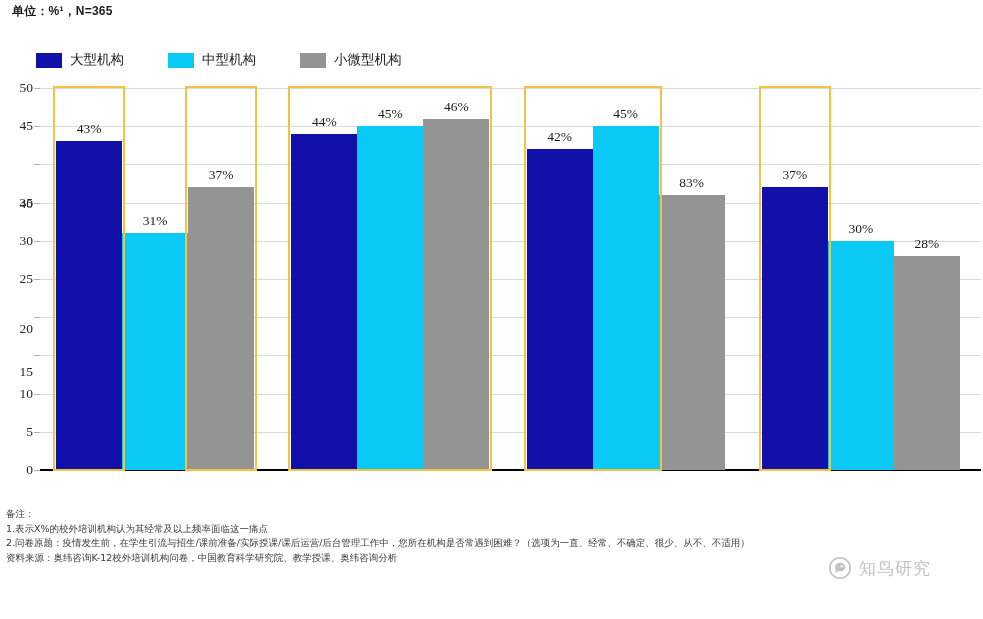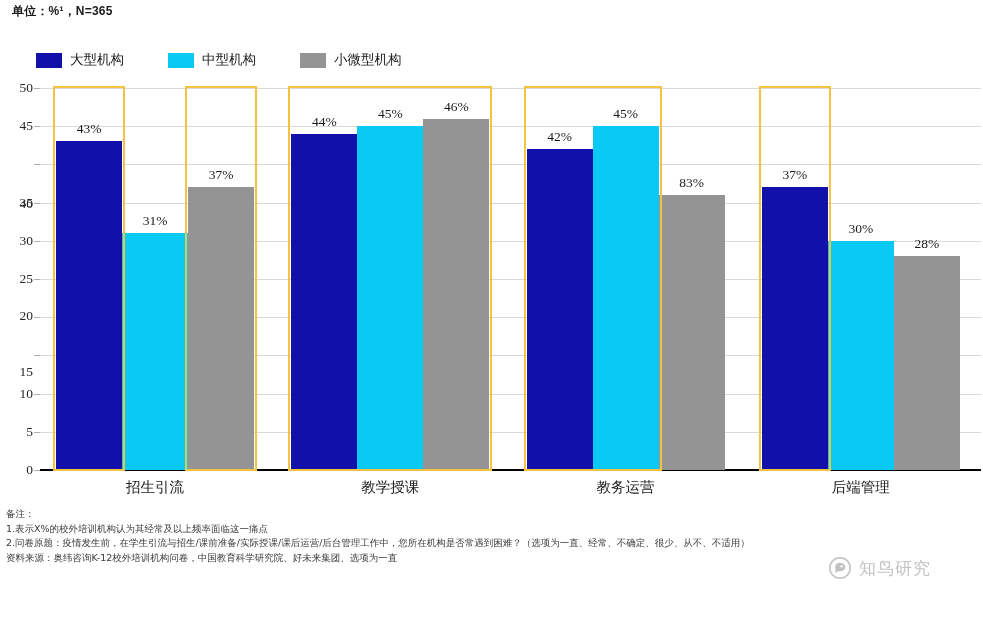--- a/index.html
+++ b/index.html
@@ -181,21 +181,21 @@
         <span class="legend-swatch" style="background: rgb(148, 148, 148);"></span>
         <span class="legend-label">小微型机构</span>
       </div>
     </div>
 
   <div id="yaxis-labels">
       <div class="ytick-label" style="top: 382px;">0</div>
       <div class="ytick-label" style="top: 343.8px;">5</div>
       <div class="ytick-label" style="top: 305.6px;">10</div>
       <div class="ytick-label" style="top: 284px; text-align: right;">15</div>
-      <div class="ytick-label" style="top: 228px; text-align: right;">20</div>
+      <div class="ytick-label" style="top: 241px; text-align: right;">20</div>
       <div class="ytick-label" style="top: 191px;">25</div>
       <div class="ytick-label" style="top: 152.8px;">30</div>
       <div class="ytick-label" style="top: 114.6px;">35</div>
       <div class="ytick-label" style="top: 76.4px; margin-top: 40px;">40</div>
       <div class="ytick-label" style="top: 38.2px;">45</div>
       <div class="ytick-label" style="top: 0px;">50</div>
     </div>
 
   <div id="plot-area">
       <div class="gridline baseline" style="top: 381px;"></div>
@@ -244,32 +244,26 @@
       <div class="bar-value" style="left: 820.75px; top: 132.8px;">30%</div>
       <div class="bar" style="left: 853.75px; width: 66px; height: 213.92px; background: rgb(148, 148, 148);"></div>
       <div class="bar-value" style="left: 886.75px; top: 148.08px;">28%</div>
       <div class="highlight-box" style="left: 13px; top: -2px; width: 72px; height: 385px; border-color: rgb(245, 195, 66);"></div>
       <div class="highlight-box" style="left: 145px; top: -2px; width: 72px; height: 385px; border-color: rgb(245, 195, 66);"></div>
       <div class="highlight-box" style="left: 248.25px; top: -2px; width: 204px; height: 385px; border-color: rgb(245, 195, 66);"></div>
       <div class="highlight-box" style="left: 483.5px; top: -2px; width: 138px; height: 385px; border-color: rgb(245, 195, 66);"></div>
       <div class="highlight-box" style="left: 718.75px; top: -2px; width: 72px; height: 385px; border-color: rgb(245, 195, 66);"></div>
     </div>
 
-  <div id="xaxis-labels">
-      <div class="xtick-label" style="left: 115px; top: 0px;">招生引流</div>
-      <div class="xtick-label" style="left: 350.25px; top: 0px;">教学授课</div>
-      <div class="xtick-label" style="left: 585.5px; top: 0px;">教务运营</div>
-      <div class="xtick-label" style="left: 820.75px; top: 0px;">后端管理</div>
-    </div>
 
   <div id="footnotes">
     <div class="footnote">备注：</div>
     <div class="footnote">1.表示X%的校外培训机构认为其经常及以上频率面临这一痛点</div>
     <div class="footnote">2.问卷原题：疫情发生前，在学生引流与招生/课前准备/实际授课/课后运营/后台管理工作中，您所在机构是否常遇到困难？（选项为一直、经常、不确定、很少、从不、不适用）</div>
-    <div class="footnote">资料来源：奥纬咨询K-12校外培训机构问卷，中国教育科学研究院、好未来集团、选项为一直</div>
+    <div class="footnote">资料来源：奥纬咨询K-12校外培训机构问卷，中国教育科学研究院、教学授课、奥纬咨询分析</div>
   </div>
 
   <div id="watermark">
     <span id="watermark-logo">
       <svg viewBox="0 0 24 24" width="24" height="24">
         <circle cx="12" cy="12" r="10.2" fill="none" stroke="#6e6e6e" stroke-width="1.6"></circle>
         <path d="M7.2 10.5 C7.2 8.2 9.4 6.8 12 6.8 C14.9 6.8 17.2 8.6 17.2 11.1 C17.2 13.6 15.0 15.3 12.3 15.3 L9.4 15.3 L7.0 17.4 L7.7 15.0 C7.3 13.6 7.2 12.1 7.2 10.5 Z" fill="#6e6e6e"></path>
         <circle cx="13.6" cy="10.4" r="1.15" fill="#ffffff"></circle>
       </svg>
     </span>

